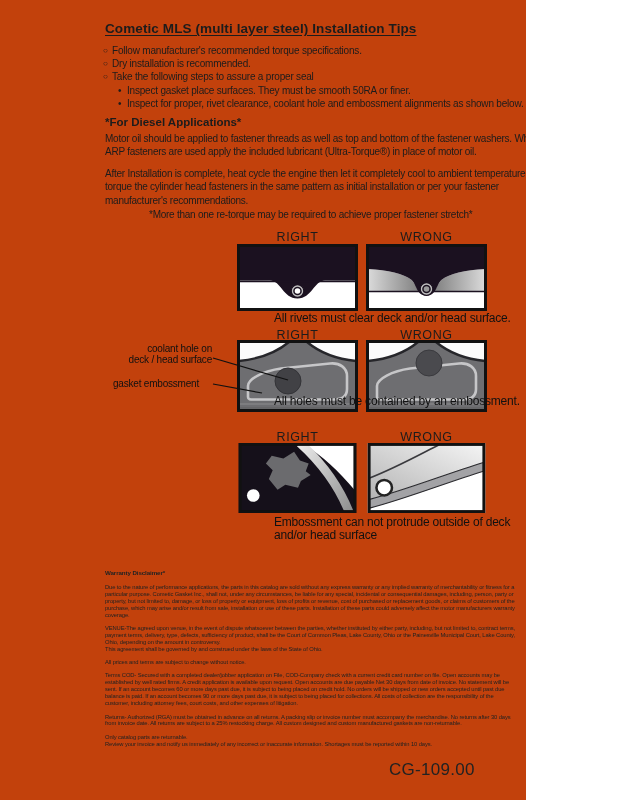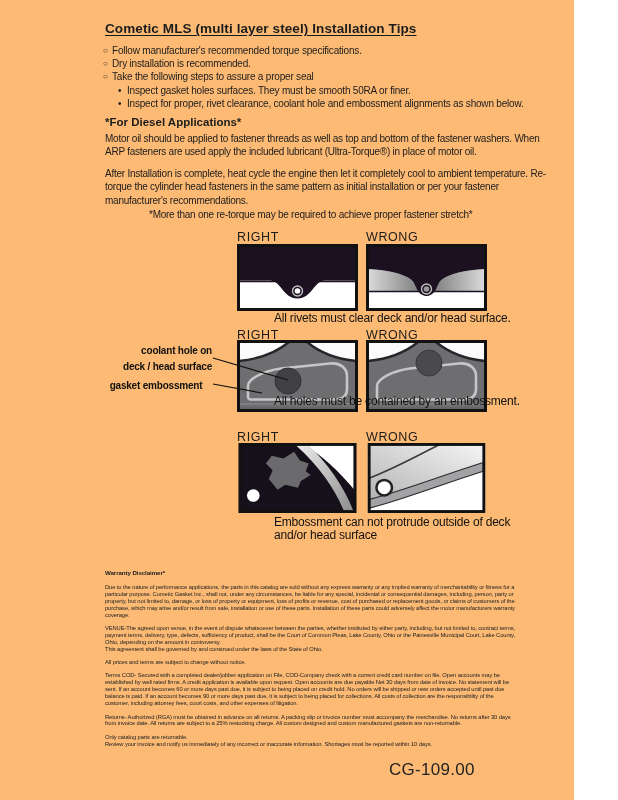--- a/index.html
+++ b/index.html
@@ -1,43 +1,43 @@
 <!DOCTYPE html>
 <html><head>
 <meta charset="utf-8">
 <style>
   html,body{margin:0;padding:0;background:#ffffff;}
-  .page{position:relative;width:574px;height:800px;background:#fdba74;overflow:hidden;
+  .page{position:relative;width:526px;height:800px;background:#c2410c;overflow:hidden;
         font-family:"Liberation Sans", sans-serif;color:#1c1c1c;}
 
   .doc-title{position:absolute;left:105px;top:21px;font-size:13.5px;font-weight:bold;
              text-decoration:underline;text-underline-offset:2px;letter-spacing:.1px;}
 
   .bullets{position:absolute;left:103px;top:44px;width:460px;font-size:10px;letter-spacing:-.2px;}
   .b-row{display:flex;line-height:13.2px;}
   .b-mark{width:9px;flex:0 0 9px;font-size:8px;line-height:13.2px;color:#1c1c1c;}
   .b-sub{margin-left:15px;}
   .b-sub .b-mark{font-size:10px;width:9px;flex:0 0 9px;}
 
   .diesel-head{position:absolute;left:105px;top:116px;font-size:11.5px;font-weight:bold;}
   .para{position:absolute;left:105px;width:448px;font-size:10px;line-height:13.4px;letter-spacing:-.25px;}
   .p1{top:132px;} .p2{top:167px;} .pnote{top:208px;margin-left:44px;}
 
-  .fig-title{position:absolute;width:121px;font-size:12.5px;letter-spacing:.6px;color:#1c1c1c;}
+  .fig-title{position:absolute;width:121px;text-align:center;font-size:12.5px;letter-spacing:.6px;color:#1c1c1c;}
   .fig{position:absolute;width:121px;}
   .fig svg{display:block;}
   .caption{position:absolute;left:237px;font-size:12px;letter-spacing:-.2px;line-height:12.5px;color:#111;margin-left:37px;}
 
   .r1t{top:230px;} .r1f{top:244px;} .cap1{top:312px;}
   .r2t{top:328px;} .r2f{top:340px;} .cap2{top:395px;}
   .r3t{top:430px;} .r3f{top:443px;} .cap3{top:516px;width:270px;}
 
   .colL{left:237px;} .colR{left:366px;}
 
-  .lbl{position:absolute;text-align:right;font-size:10px;letter-spacing:-.2px;line-height:16px;color:#111;font-weight:bold;}
+  .lbl{position:absolute;text-align:right;font-size:10px;letter-spacing:-.2px;line-height:11px;color:#111;}
   .lbl1{left:100px;top:343px;width:112px;}
   .lbl2{left:100px;top:378px;width:112px;text-align:center;}
   .pointer-overlay{position:absolute;left:110px;top:340px;width:190px;height:60px;pointer-events:none;z-index:3;}
 
   .warranty{position:absolute;left:105px;top:570px;width:412px;font-size:5.8px;line-height:6.9px;
             letter-spacing:-.1px;color:#222;}
   .warranty h6{margin:0 0 7px 0;font-size:6.2px;font-weight:bold;}
   .warranty p{margin:0 0 6.5px 0;white-space:pre-line;}
 
   .footer-code{position:absolute;left:389px;top:760px;font-size:17px;letter-spacing:.3px;color:#222;}
@@ -57,21 +57,21 @@
     <div class="b-row">
       <span class="b-mark">○</span>
       <span>Dry installation is recommended.</span>
     </div>
     <div class="b-row">
       <span class="b-mark">○</span>
       <span>Take the following steps to assure a proper seal</span>
     </div>
     <div class="b-row b-sub">
       <span class="b-mark">•</span>
-      <span>Inspect gasket holes surfaces.  They must be smooth 50RA or finer.</span>
+      <span>Inspect gasket place surfaces.  They must be smooth 50RA or finer.</span>
     </div>
     <div class="b-row b-sub">
       <span class="b-mark">•</span>
       <span>Inspect for proper, rivet clearance, coolant hole and embossment alignments as shown below.</span>
     </div>
   </div>
 
   <div class="diesel-head">*For Diesel Applications*</div>
   <div class="para p1">Motor oil should be applied to fastener threads as well as top and bottom of the fastener washers. When ARP fasteners are used apply the included lubricant (Ultra-Torque®) in place of motor oil.</div>
   <div class="para p2">After Installation is complete, heat cycle the engine then let it completely cool to ambient temperature. Re-torque the cylinder head fasteners in the same pattern as initial installation or per your fastener manufacturer's recommendations.</div>

